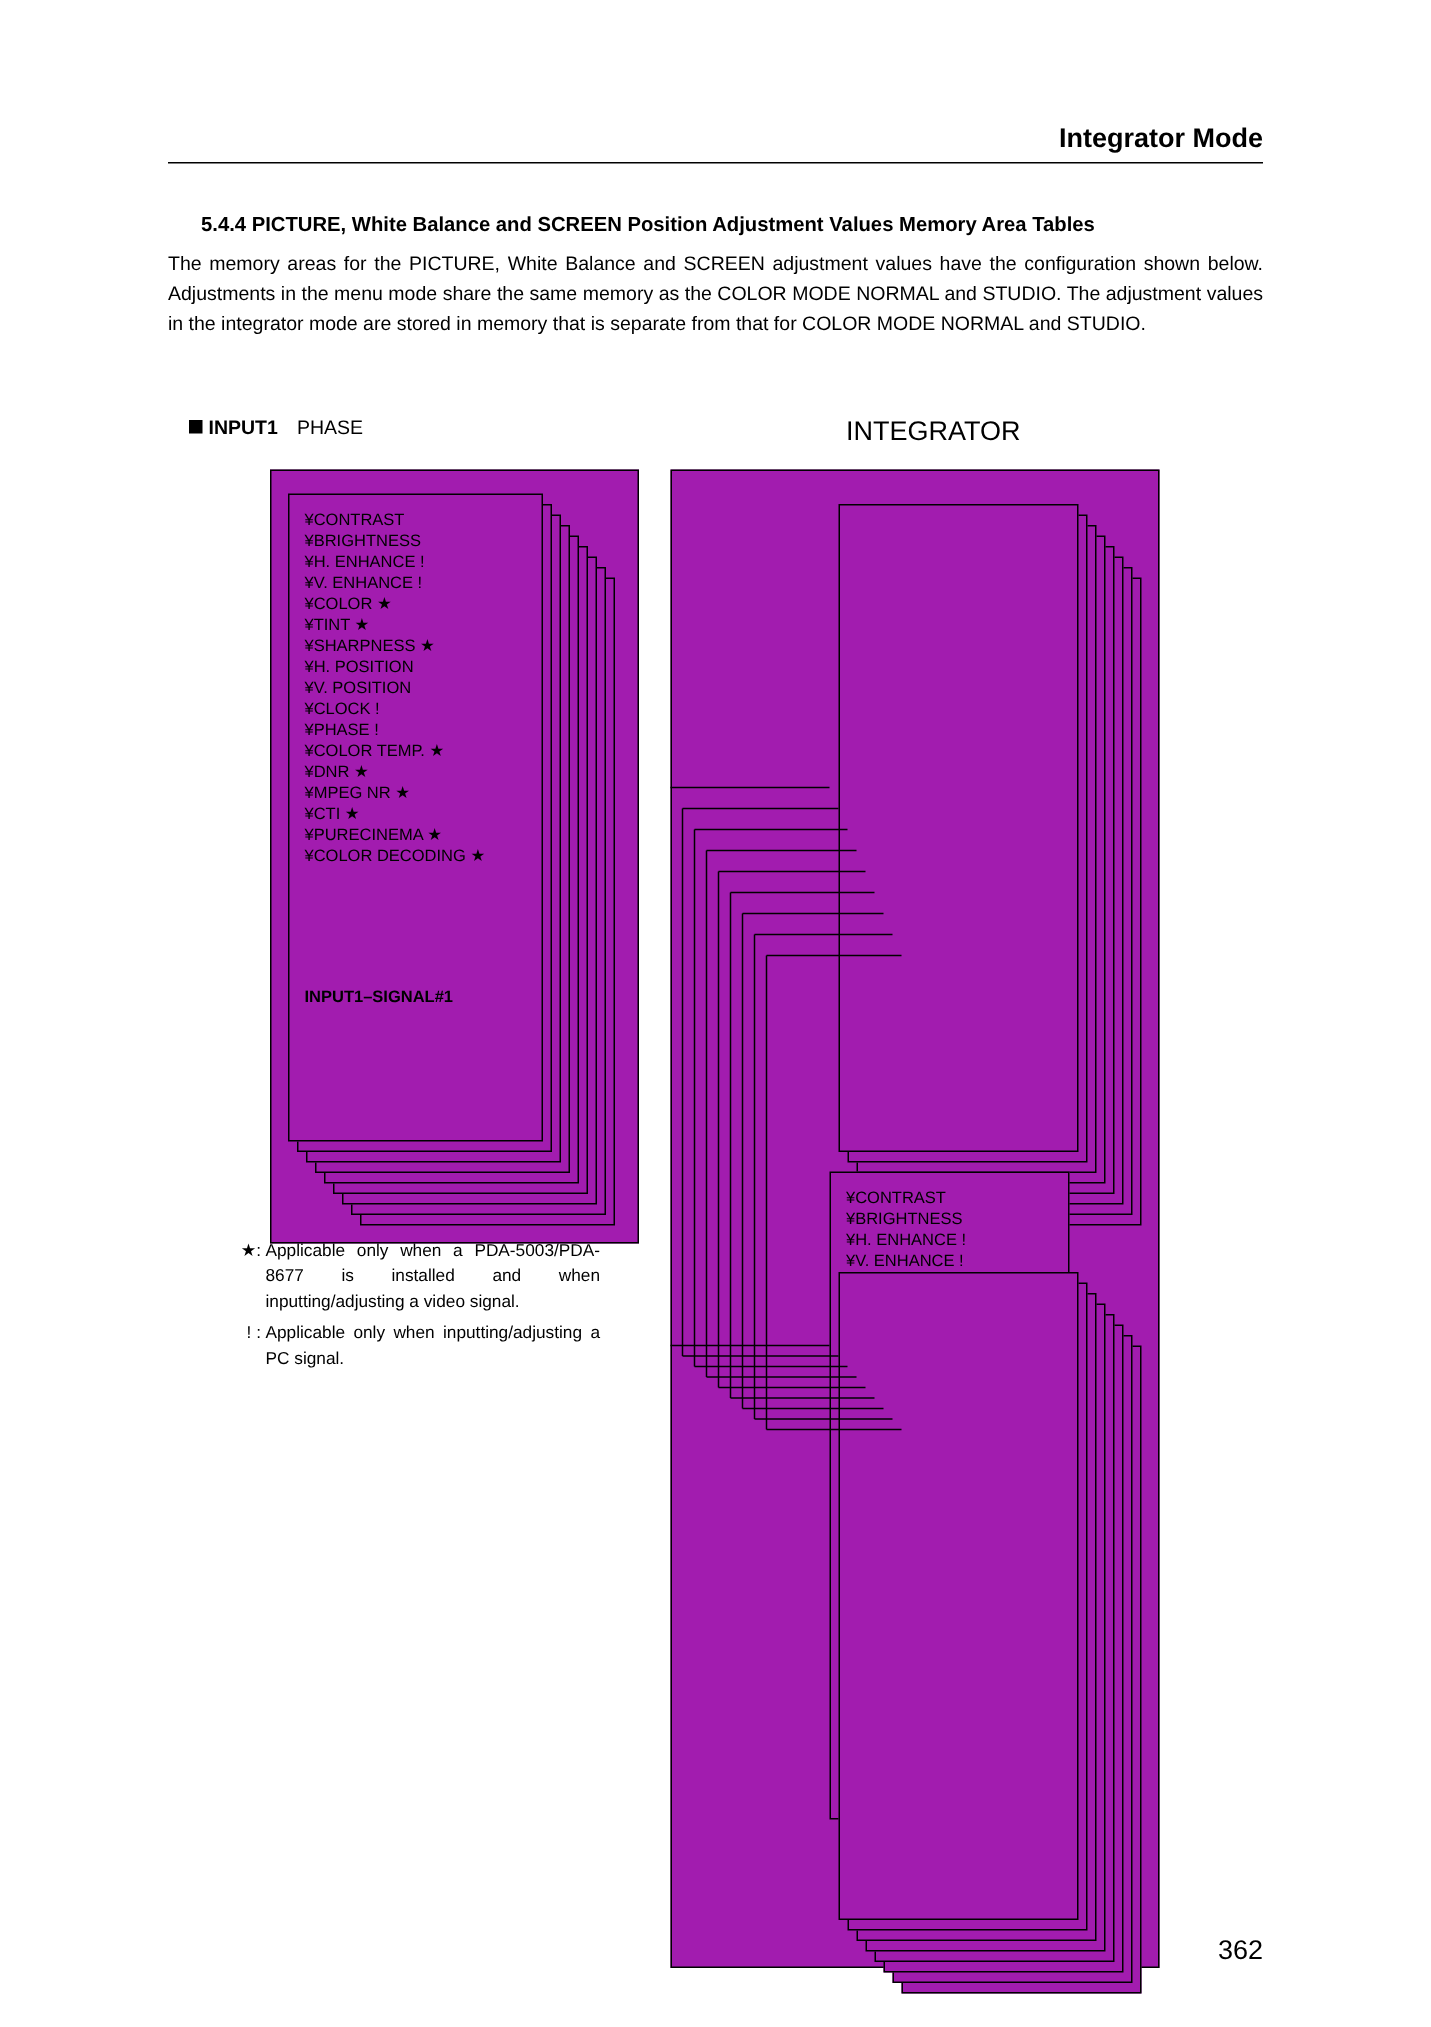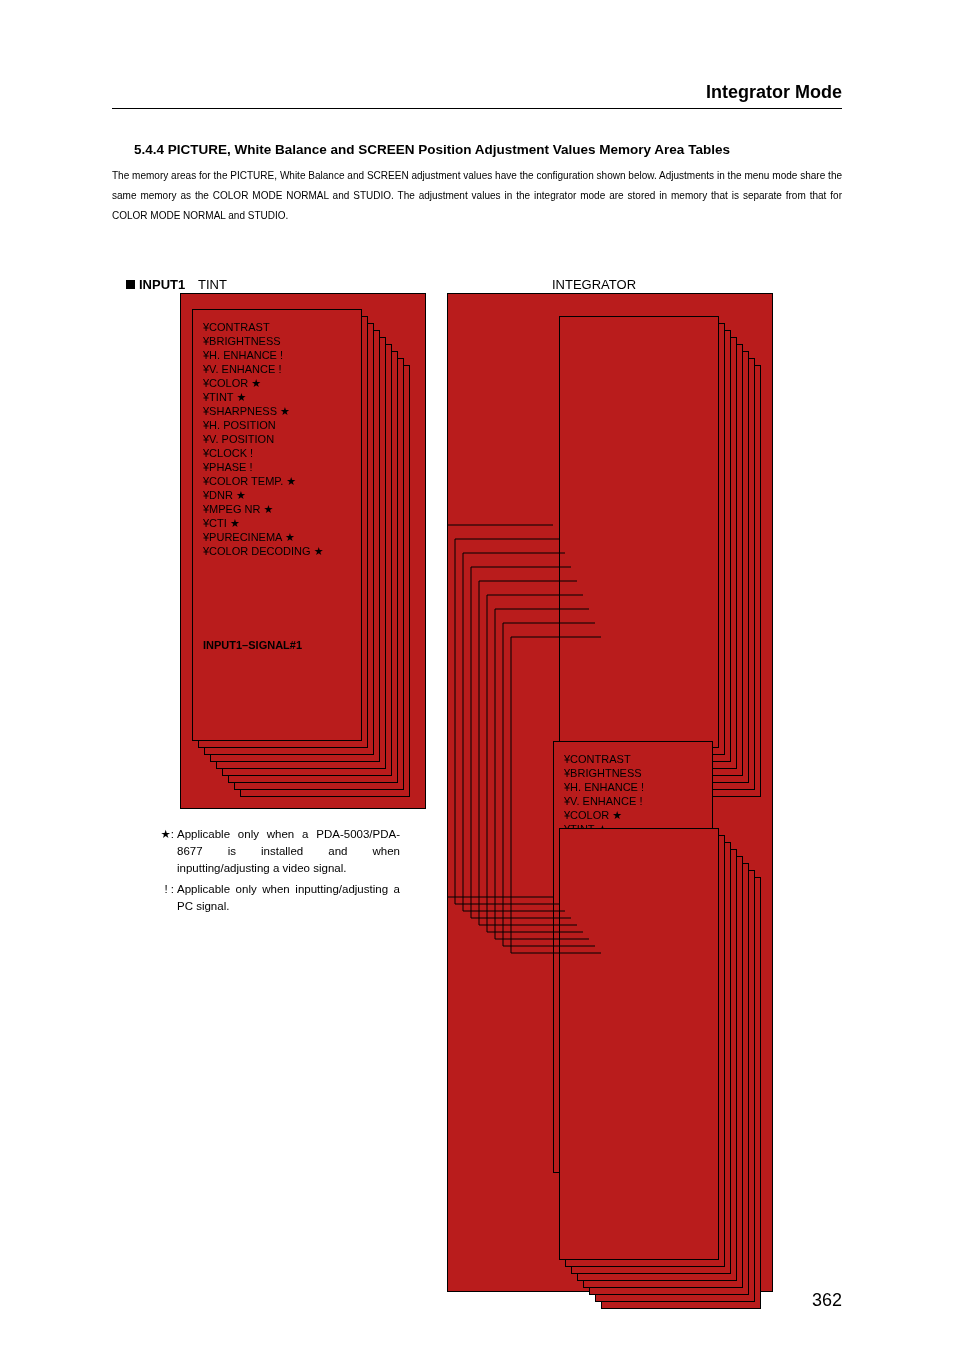--- a/index.html
+++ b/index.html
@@ -34,57 +34,58 @@
     top: 142px;
     font-size: 13.5px;
     font-weight: bold;
     margin-left: 22px;
   }
   .body-text {
     position: absolute;
     left: 112px;
     top: 166px;
     width: 730px;
-    font-size: 10px;
+    font-size: 13px;
     line-height: 20px;
     text-align: justify;
   }
   .label-input1 {
     position: absolute;
     left: 112px;
     top: 277px;
     font-size: 13px;
     font-weight: bold;
     margin-left: 14px;
   }
   .label-menu {
     position: absolute;
     left: 198px;
     top: 277px;
     font-size: 13px;
   }
   .label-integrator {
     position: absolute;
-    left: 552px;
+    left: 564px;
     top: 277px;
-    font-size: 13px;
+    font-size: 18px;
   }
   .page-num {
     position: absolute;
     right: 112px;
     bottom: 40px;
     font-size: 18px;
   }
 
   
   .box {
     position: absolute;
-    background: #b91c1c;
+    background: #a21caf;
     border: 1px solid #000;
     box-sizing: border-box;
+    margin-top: 20px;
   }
   .box-content {
     position: relative;
     font-size: 11px;
     line-height: 14px;
     font-family: Arial, Helvetica, sans-serif;
   }
   .box-list {
     padding: 10px 10px 4px 10px;
     white-space: pre;
@@ -147,21 +148,21 @@
 </head>
 <body>
 
 <div class="header-title">Integrator Mode</div>
 <div class="header-line"></div>
 
 <div class="section-heading">5.4.4 PICTURE, White Balance and SCREEN Position Adjustment Values Memory Area Tables</div>
 <div class="body-text">The memory areas for the PICTURE, White Balance and SCREEN adjustment values have the configuration shown below. Adjustments in the menu mode share the same memory as the COLOR MODE NORMAL and STUDIO. The adjustment values in the integrator mode are stored in memory that is separate from that for COLOR MODE NORMAL and STUDIO.</div>
 
 <div class="label-input1"><span class="square-bullet"></span><span>INPUT1</span></div>
-<div class="label-menu">TINT</div>
+<div class="label-menu">PHASE</div>
 <div class="label-integrator">INTEGRATOR</div>
 
 <div class="box" style="left:180px; top:293px; width:246px; height:516px;"></div>
 <div class="box" style="left:240px; top:365px; width:170px; height:432px;"></div>
 <div class="box" style="left:234px; top:358px; width:170px; height:432px;"></div>
 <div class="box" style="left:228px; top:351px; width:170px; height:432px;"></div>
 <div class="box" style="left:222px; top:344px; width:170px; height:432px;"></div>
 <div class="box" style="left:216px; top:337px; width:170px; height:432px;"></div>
 <div class="box" style="left:210px; top:330px; width:170px; height:432px;"></div>
 <div class="box" style="left:204px; top:323px; width:170px; height:432px;"></div>

